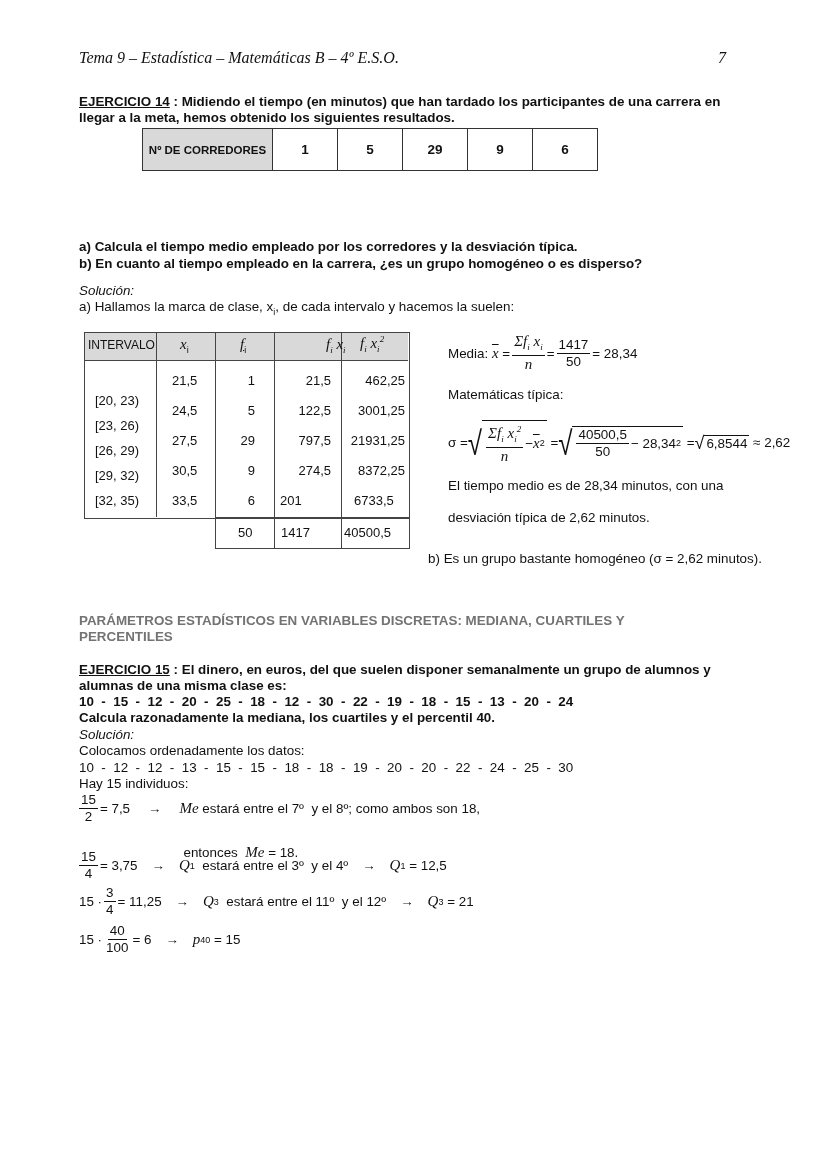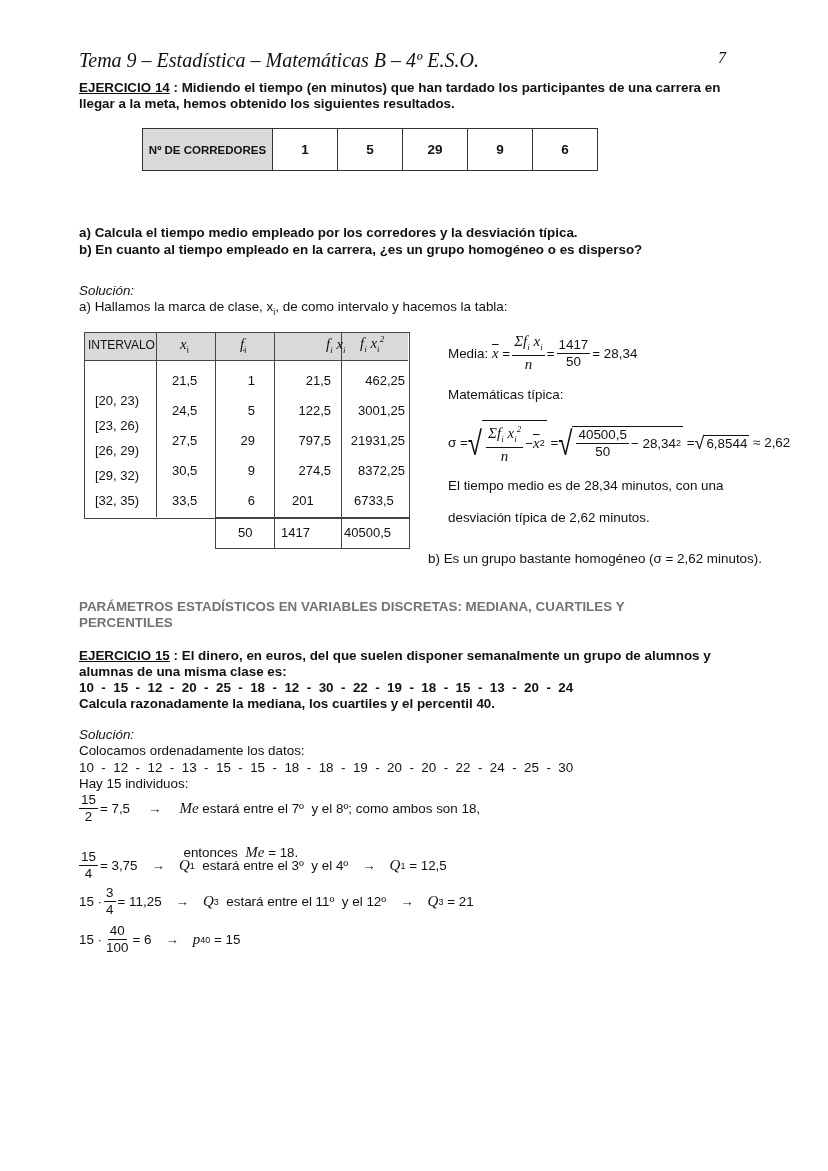--- a/index.html
+++ b/index.html
@@ -1,21 +1,21 @@
 <!DOCTYPE html>
 <html><head>
 <meta charset="utf-8">
 <style>
   html, body { margin:0; padding:0; background:#ffffff; }
   body { width:828px; height:1171px; position:relative; overflow:hidden;
          font-family:"Liberation Sans", sans-serif; color:#111; font-size:13.4px; }
   .abs { position:absolute; }
-  .header-title { left:79px; top:49px; font-family:"Liberation Serif", serif; font-style:italic; font-size:20px; }
+  .header-title { left:79px; top:49px; font-family:"Liberation Serif", serif; font-style:italic; font-size:16px; }
   .header-page { left:718px; top:49px; font-family:"Liberation Serif", serif; font-style:italic; font-size:16px; }
-  .bold { font-weight:bold; }
+  .bold { font-weight:bold;margin-top:14px; }
   .u { text-decoration:underline; }
   .it { font-style:italic; }
   .line { line-height:16px; }
 
   
   table.t1 { position:absolute; left:142px; top:128px; border-collapse:collapse; }
   table.t1 td { border:1.5px solid #333; text-align:center; height:39px; font-weight:bold; }
   table.t1 td.hdr { background:#d9d9d9; font-size:11.5px; width:127px; }
   table.t1 td.v { width:62px; font-size:13.5px; }
 
@@ -57,21 +57,21 @@
     <td class="v">6</td>
   </tr>
 </tbody>
   </table>
 
 <div class="abs bold" style="left:79px; top:225px;">a)  Calcula el tiempo medio empleado por los corredores y la desviación típica.</div>
 <div class="abs bold" style="left:79px; top:242px;">b)  En cuanto al tiempo empleado en la carrera, ¿es un grupo homogéneo o es disperso?</div>
 
 <div class="abs it" style="left:79px; top:283px;">Solución:</div>
 <div class="abs" style="left:79px; top:299px;">
-  <span>a)  Hallamos la marca de clase,  x</span><sub>i</sub><span>,  de como intervalo y hacemos la tabla:</span>
+  <span>a)  Hallamos la marca de clase,  x</span><sub>i</sub><span>,  de cada intervalo y hacemos la suelen:</span>
 </div>
 
 <div class="t2">
   <div class="hdrbg" style="left:0; top:0; width:324px; height:28px;"></div>
   <div class="box" style="left:0; top:0; width:324px; height:185px; border-width:1.2px;"></div>
   <div class="box" style="left:0; top:28px; width:324px; height:0; border-width:1px 0 0 0;"></div>
   <div class="box" style="left:72px; top:0; width:0; height:185px; border-width:0 0 0 1px;"></div>
   <div class="box" style="left:131px; top:0; width:0; height:216px; border-width:0 0 0 1px;"></div>
   <div class="box" style="left:190px; top:0; width:0; height:216px; border-width:0 0 0 1px;"></div>
   <div class="box" style="left:257px; top:0; width:0; height:216px; border-width:0 0 0 1px;"></div>
@@ -98,21 +98,21 @@
   <div class="cell" style="left:131px; width:40px; text-align:right; top:41px;">1</div>
   <div class="cell" style="left:131px; width:40px; text-align:right; top:71px;">5</div>
   <div class="cell" style="left:131px; width:40px; text-align:right; top:101px;">29</div>
   <div class="cell" style="left:131px; width:40px; text-align:right; top:131px;">9</div>
   <div class="cell" style="left:131px; width:40px; text-align:right; top:161px;">6</div>
 
   <div class="cell" style="left:190px; width:57px; text-align:right; top:41px;">21,5</div>
   <div class="cell" style="left:190px; width:57px; text-align:right; top:71px;">122,5</div>
   <div class="cell" style="left:190px; width:57px; text-align:right; top:101px;">797,5</div>
   <div class="cell" style="left:190px; width:57px; text-align:right; top:131px;">274,5</div>
-  <div class="cell" style="left:208px; top:161px;">201</div>
+  <div class="cell" style="left:196px; top:161px;">201</div>
 
   <div class="cell" style="left:257px; width:64px; text-align:right; top:41px;">462,25</div>
   <div class="cell" style="left:257px; width:64px; text-align:right; top:71px;">3001,25</div>
   <div class="cell" style="left:257px; width:64px; text-align:right; top:101px;">21931,25</div>
   <div class="cell" style="left:257px; width:64px; text-align:right; top:131px;">8372,25</div>
   <div class="cell" style="left:270px; top:161px;">6733,5</div>
 
   <div class="cell" style="left:154px; top:193px;">50</div>
   <div class="cell" style="left:197px; top:193px;">1417</div>
   <div class="cell" style="left:260px; top:193px;">40500,5</div>

